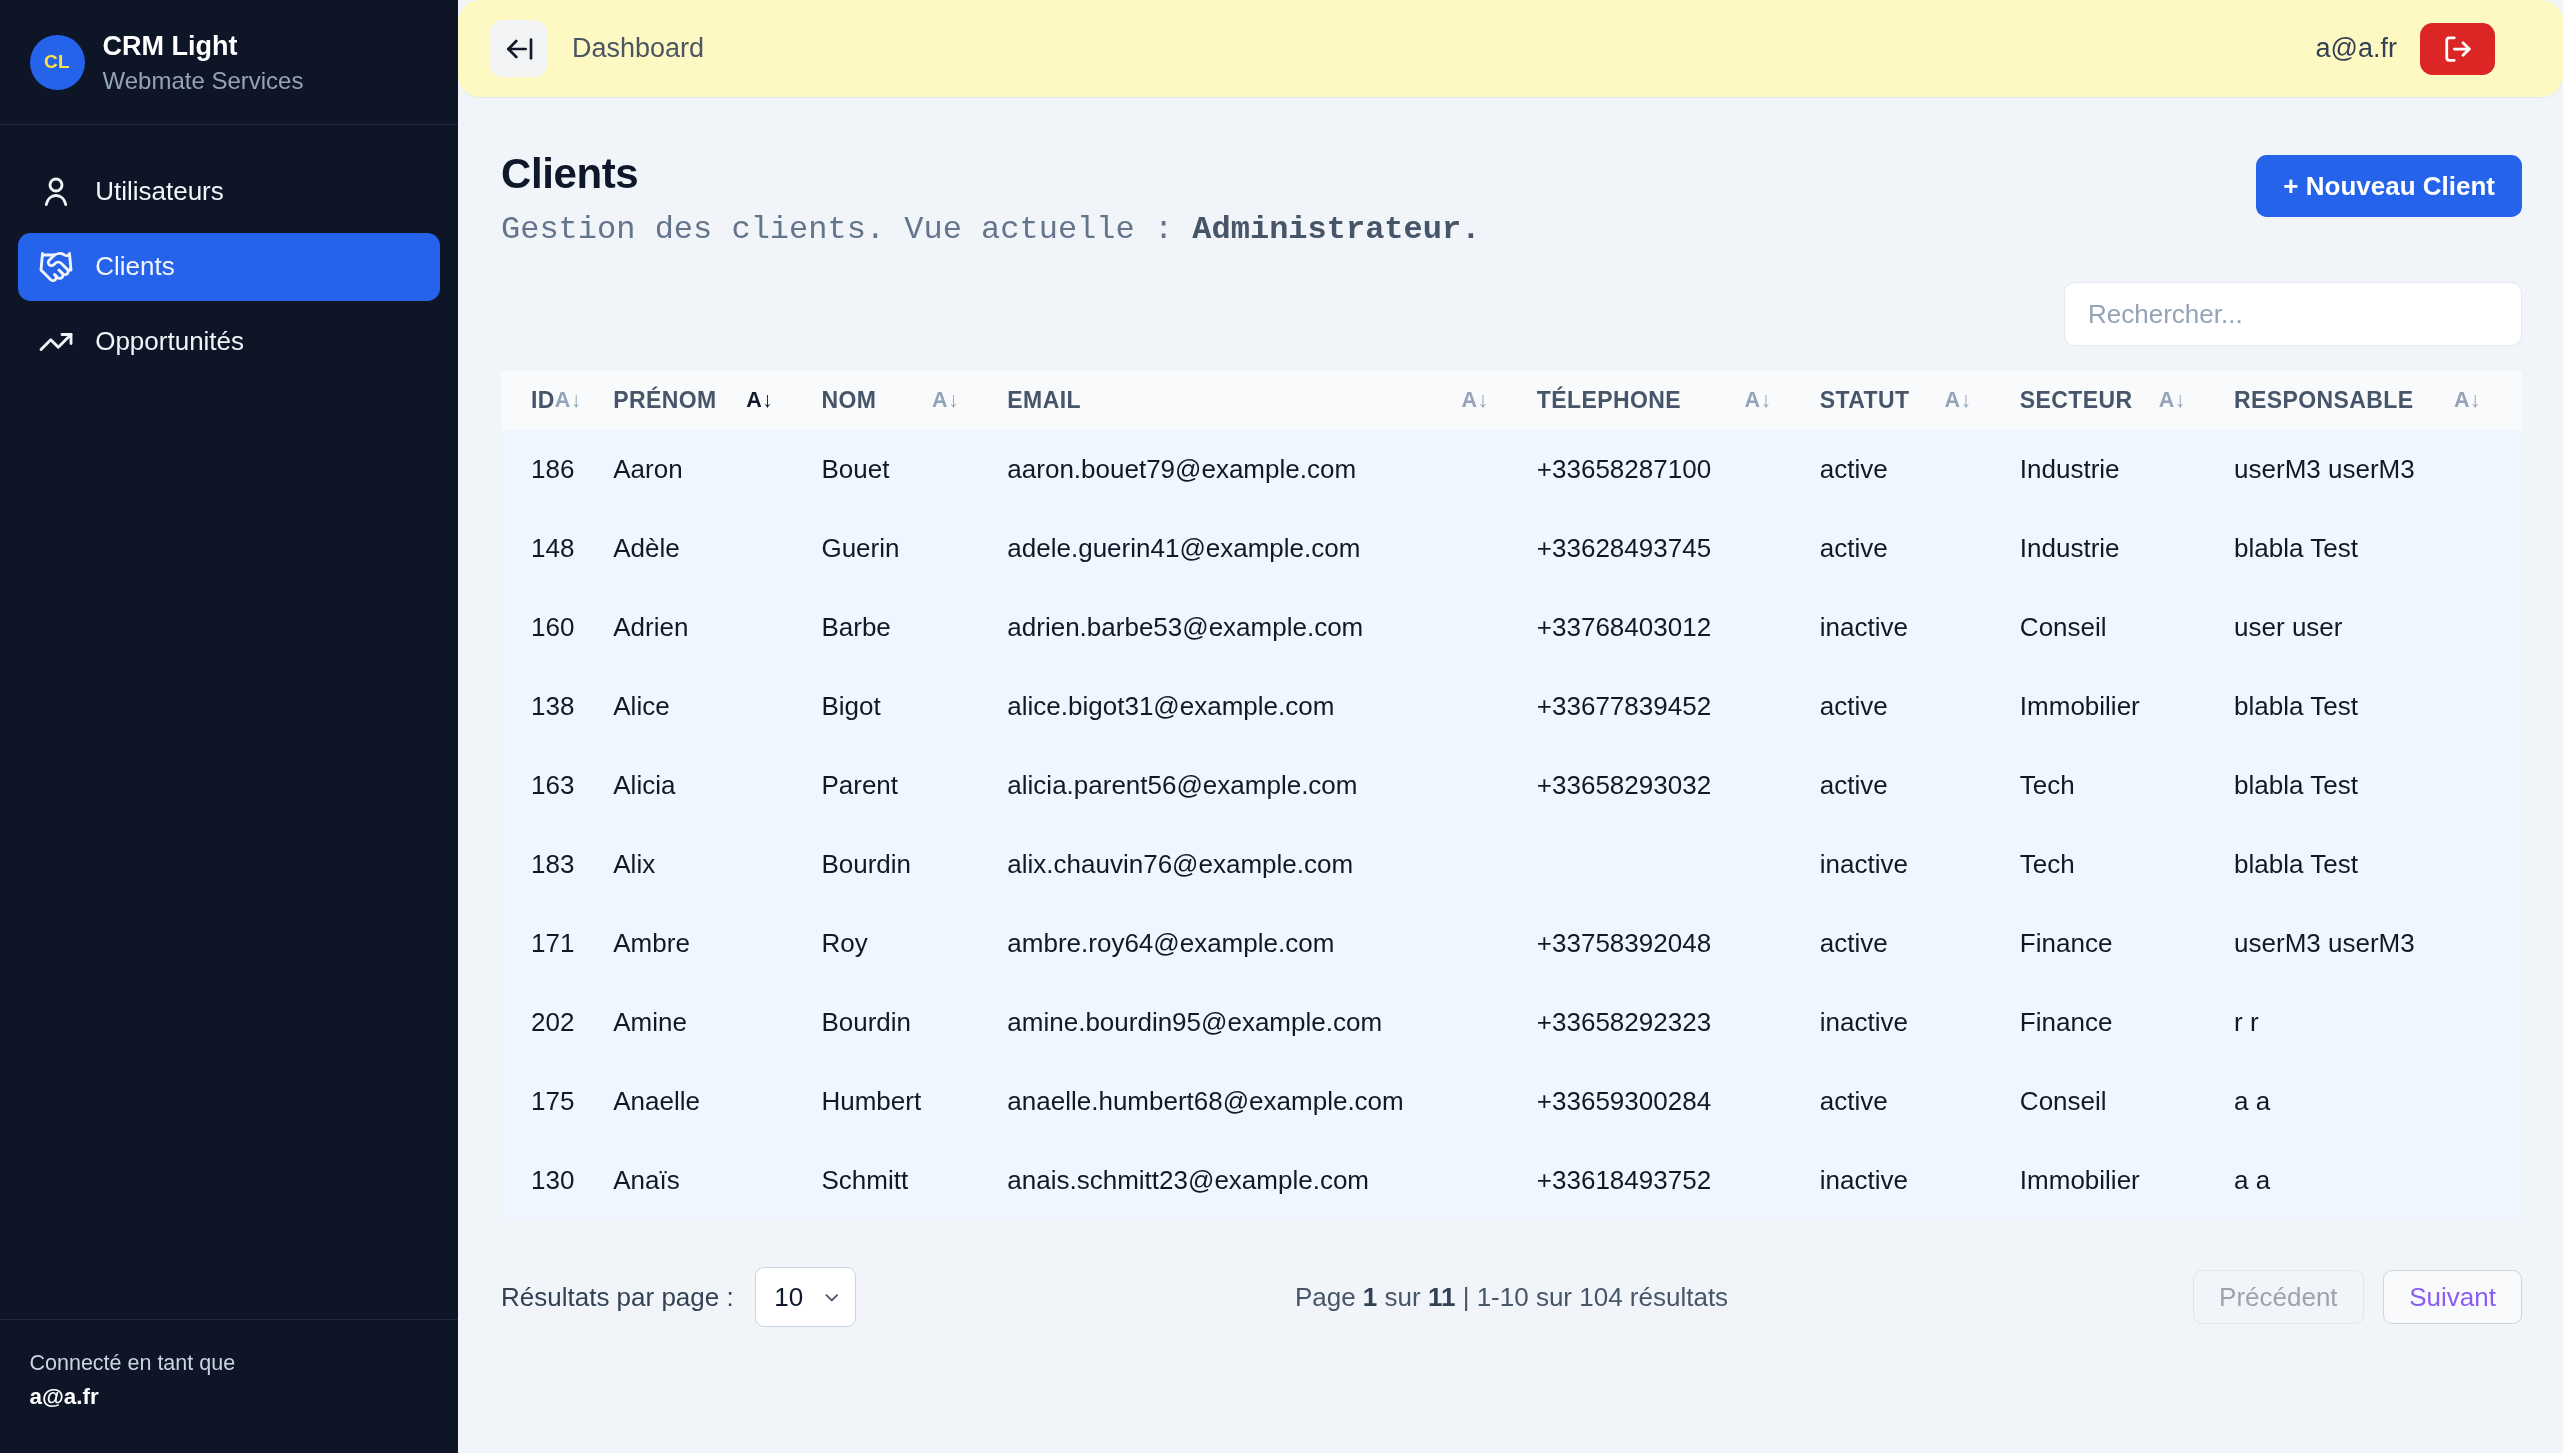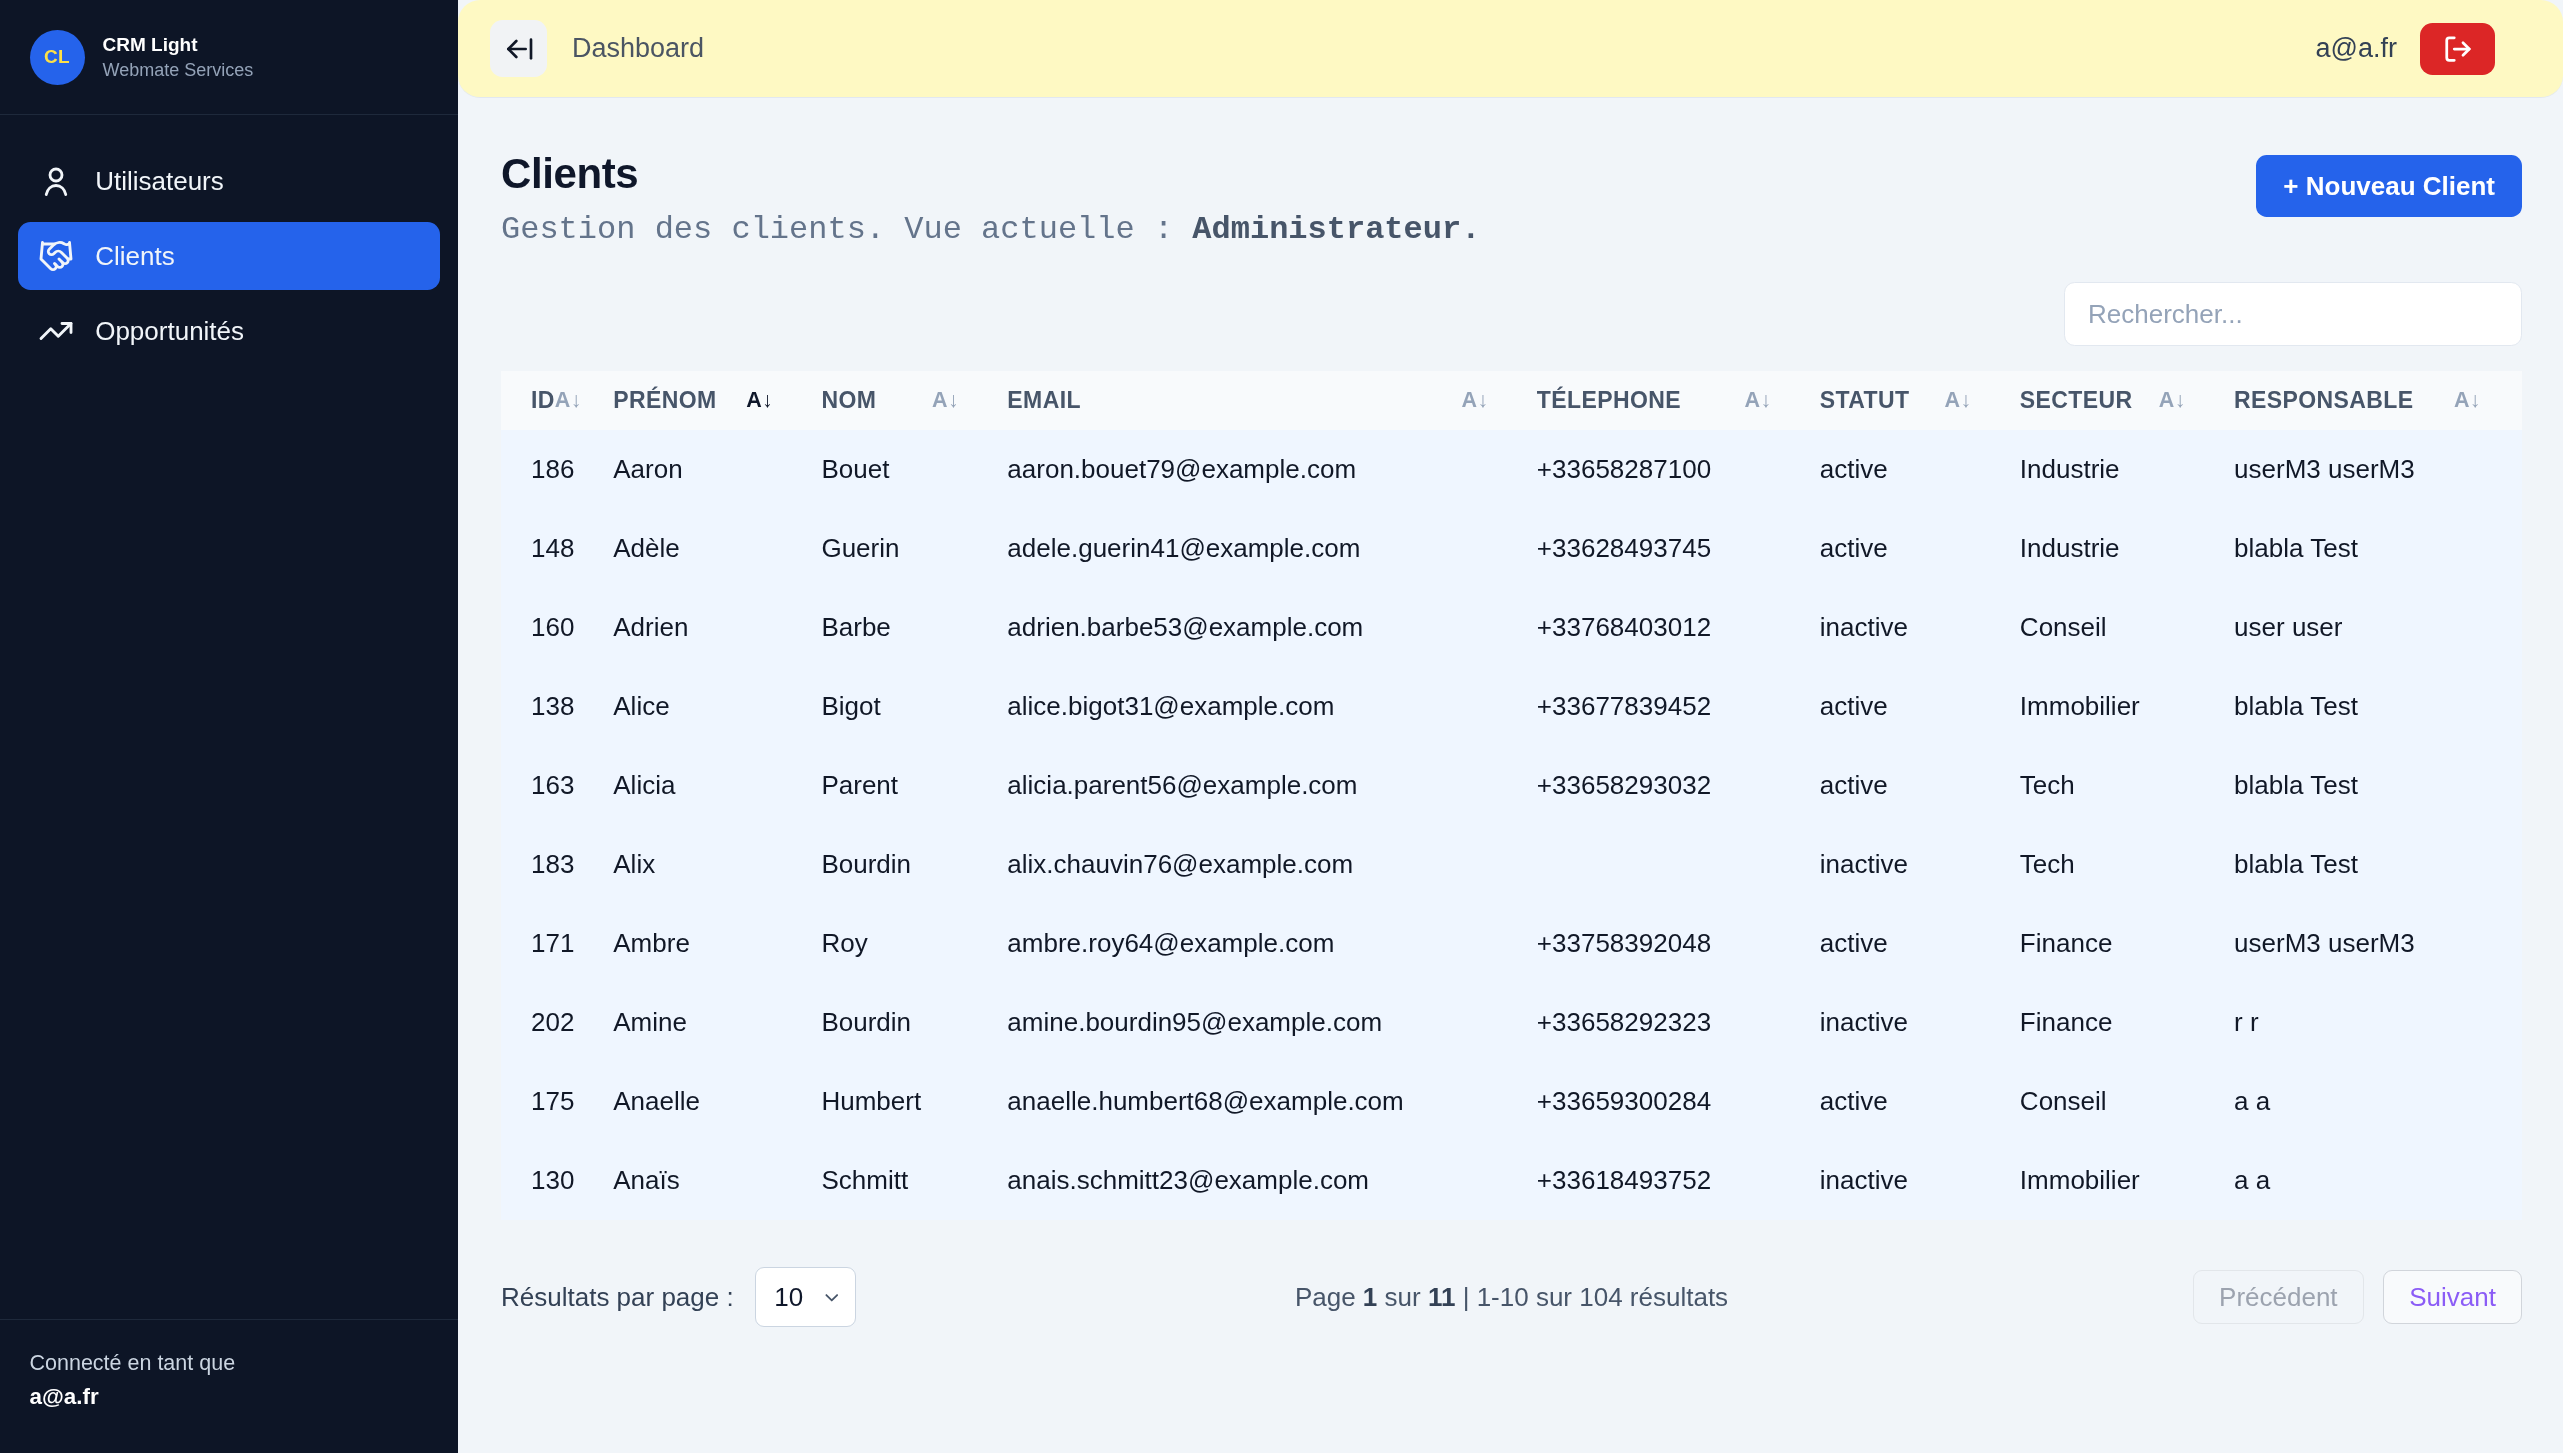--- a/index.html
+++ b/index.html
@@ -21,22 +21,22 @@
     display: flex; align-items: center; gap: 18px;
     padding: 29.5px 29.5px 29.5px 29.5px;
     border-bottom: 0.9px solid #1e293b;
   }
   .logo-circle {
     width: 55px; height: 55px; border-radius: 50%;
     background: #2563eb; color: #fde047;
     display: flex; align-items: center; justify-content: center;
     font-size: 19px; font-weight: 700; letter-spacing: 0.4px;
   }
-  .app-name { font-size: 19px; font-weight: 700; color: #ffffff; line-height: 1.25; }
-  .app-sub  { font-size: 18px; color: #94a3b8; margin-top: 3.6px; }
+  .app-name { font-size: 27px; font-weight: 700; color: #ffffff; line-height: 1.25; }
+  .app-sub  { font-size: 24px; color: #94a3b8; margin-top: 3.6px; }
   .nav { padding: 32px 18px; display: flex; flex-direction: column; gap: 7.2px; }
   .nav-item {
     display: flex; align-items: center; gap: 21.5px;
     padding: 16px 19.7px; border-radius: 12.5px;
     font-size: 26px; color: #f1f5f9; cursor: pointer;
   }
   .nav-item.active { background: #2563eb; }
   .nav-icon { width: 36px; height: 36px; flex: 0 0 36px; display: flex; }
   .nav-icon svg { width: 100%; height: 100%; }
   .sidebar-footer {

